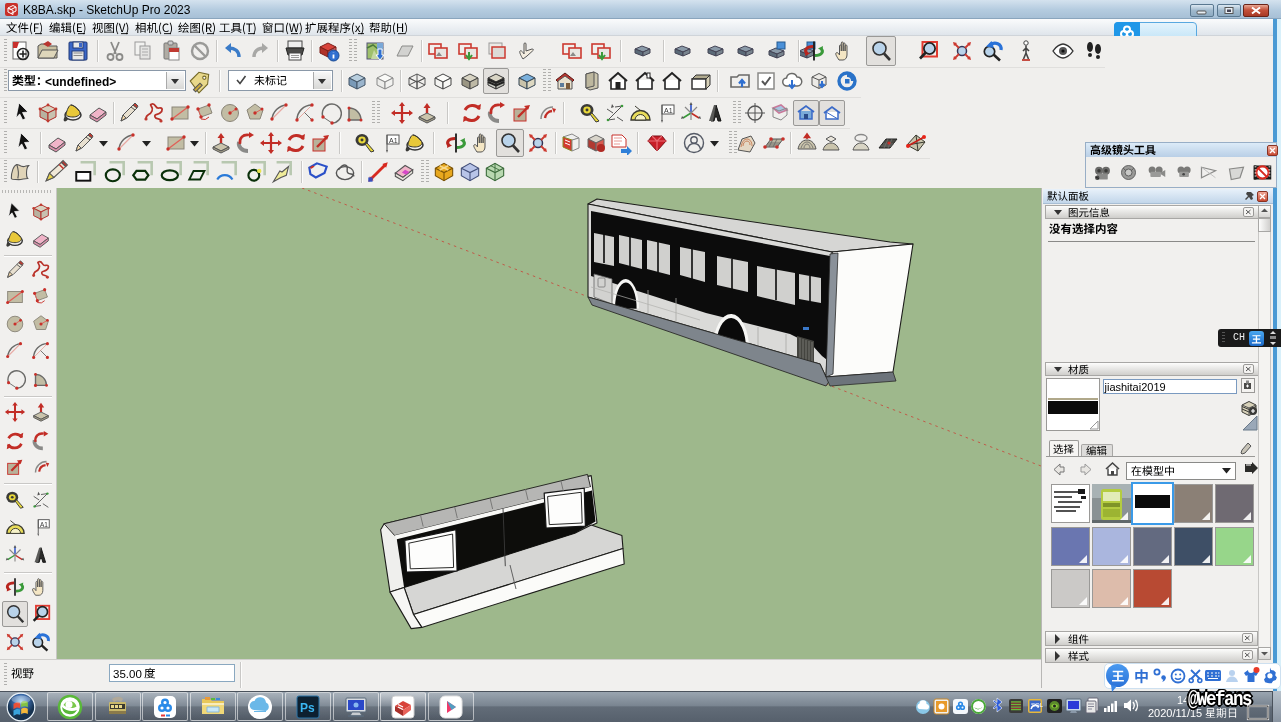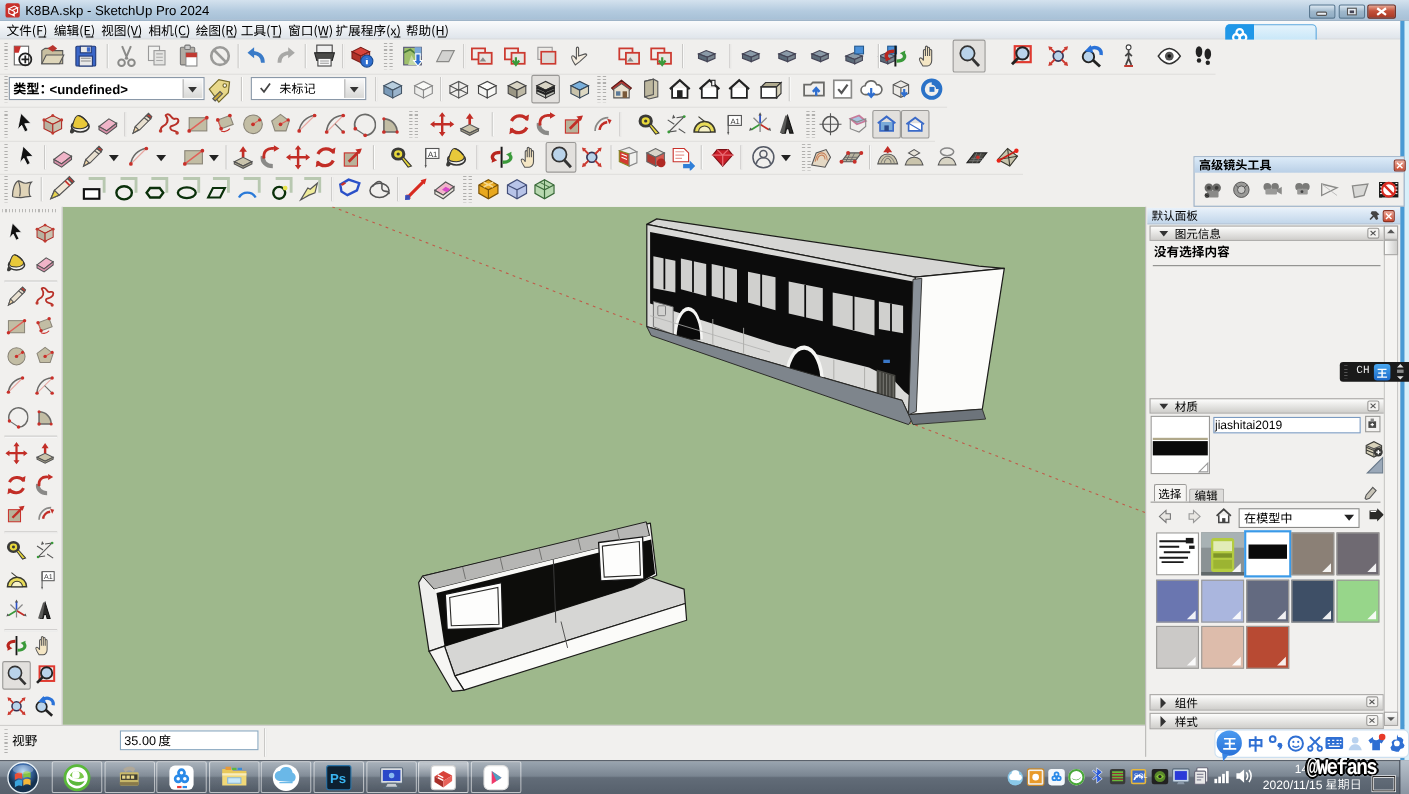--- a/index.html
+++ b/index.html
@@ -600,21 +600,21 @@
         <path d="M7 7L17 17" stroke="#d82a20" stroke-width="2.4"></path>
         <path d="M3 5.5h2M3 9h2M3 12.5h2M3 16h2M19 5.5h2M19 9h2M19 12.5h2M19 16h2" stroke="#fff" stroke-width="1"></path>
       </symbol>
     </defs>
   </svg>
 <div class="ab" style="left:0;top:0;width:1281px;height:19px;background:linear-gradient(#d4e2ee,#b4cbdf 55%,#a7c0d6);border-bottom:1px solid #8aa5bd;box-sizing:border-box"></div>
 <svg class="ic" width="13" height="13" style="left:5px;top:3px">
     <rect width="13" height="13" rx="2" fill="#c8302a"></rect>
     <path d="M3 5l5-2.5 3 1.5-5 2.5zM3 5v4l5 2.5V7.5zM11 4v4l-5 2.5" fill="none" stroke="#fff" stroke-width="1"></path>
   </svg>
-<div class="ab" style="left:23px;top:2.5px;font-size:12px;color:#000;font-family:'Liberation Sans'">K8BA.skp - SketchUp Pro 2024</div>
+<div class="ab" style="left:23px;top:2.5px;font-size:12px;color:#000;font-family:'Liberation Sans'">K8BA.skp - SketchUp Pro 2023</div>
 <div class="ab" style="left:1190px;top:4px;width:24px;height:13px;background:linear-gradient(#dce8f2,#9fb8cc 50%,#8eabc2);border:1px solid #5a7890;border-radius:2px;box-sizing:border-box"></div>
 <svg class="ic" width="24" height="13" style="left:1190px;top:4px">
     <rect x="7" y="7" width="9" height="3" rx="1" fill="#e8eef4" stroke="#555"></rect>
   </svg>
 <div class="ab" style="left:1217px;top:4px;width:24px;height:13px;background:linear-gradient(#dce8f2,#9fb8cc 50%,#8eabc2);border:1px solid #5a7890;border-radius:2px;box-sizing:border-box"></div>
 <svg class="ic" width="24" height="13" style="left:1217px;top:4px">
     <rect x="8" y="3.5" width="8" height="6" fill="#e8eef4" stroke="#555"></rect>
     <rect x="10" y="5.5" width="4" height="2.5" fill="#445"></rect>
   </svg>
 <div class="ab" style="left:1243px;top:4px;width:26px;height:13px;background:linear-gradient(#e8a894,#c4513a 45%,#a83a26);border:1px solid #6a2418;border-radius:2px;box-sizing:border-box"></div>

